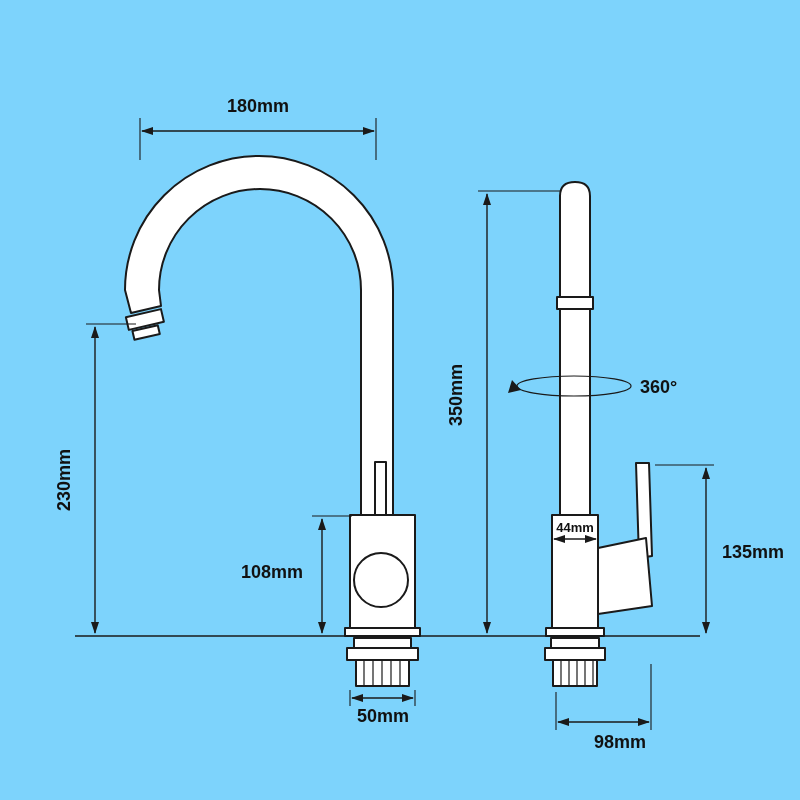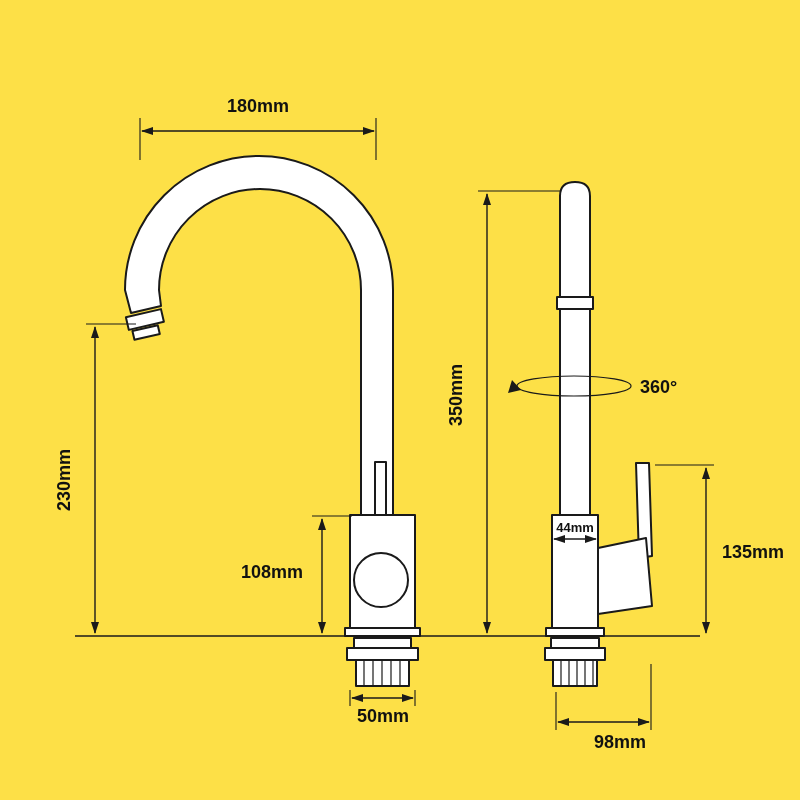--- a/index.html
+++ b/index.html
@@ -1,16 +1,16 @@
 <!DOCTYPE html>
 <html><head>
 <meta charset="utf-8">
 <style>
   html,body{margin:0;padding:0;background:#ffffff;}
-  .stage{width:800px;height:800px;position:relative;background:#fde047;overflow:hidden;}
+  .stage{width:800px;height:800px;position:relative;background:#7dd3fc;overflow:hidden;}
   svg{display:block;}
   .outline{fill:#ffffff;stroke:#1a1a1a;stroke-width:2;stroke-linejoin:round;}
   .thin{fill:none;stroke:#1a1a1a;stroke-width:1.2;}
   .dim{fill:none;stroke:#1a1a1a;stroke-width:1.4;}
   .ext{fill:none;stroke:#1a1a1a;stroke-width:1.1;}
   .baseline{fill:none;stroke:#1a1a1a;stroke-width:1.6;}
   text{font-family:"Liberation Sans","DejaVu Sans",sans-serif;font-weight:bold;font-size:18px;fill:#111111;}
   text.small{font-size:13px;}
 </style>
 </head>

